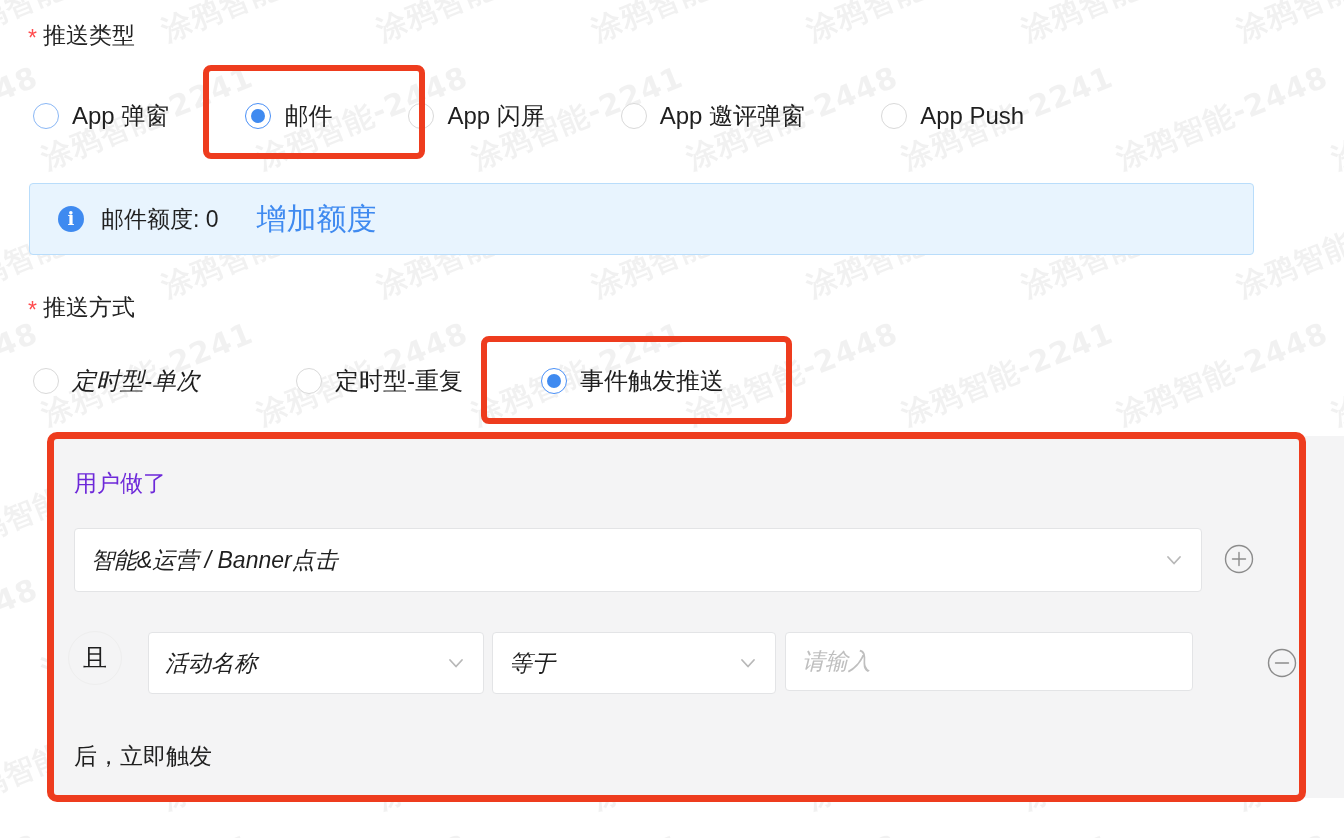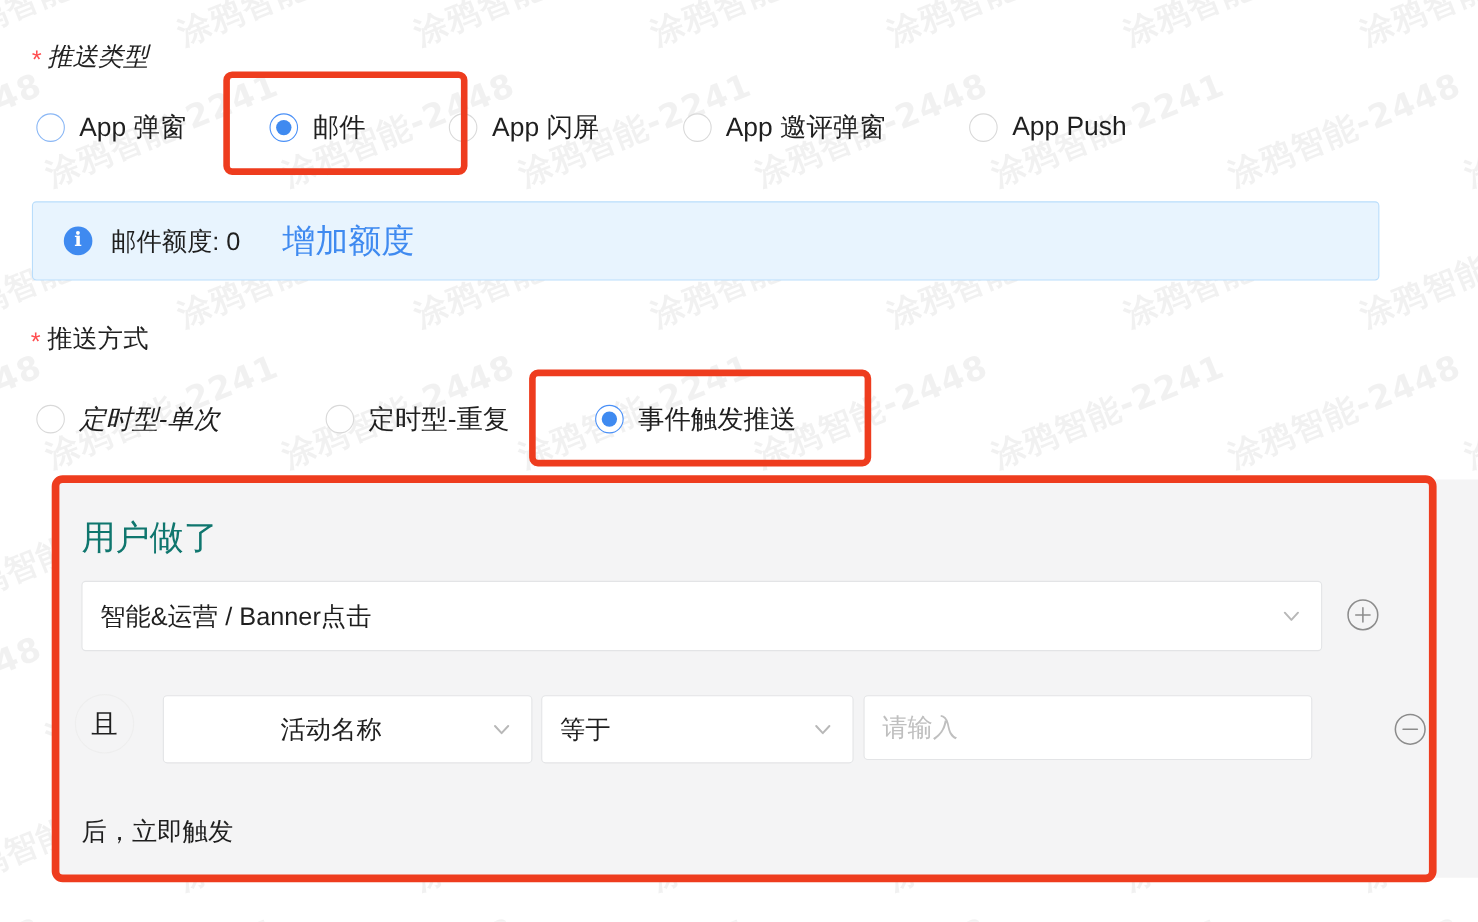--- a/index.html
+++ b/index.html
@@ -134,40 +134,41 @@
 
   
   #event-panel {
     position: absolute;
     background: #f4f4f5;
     border-radius: 4px;
   }
   #event-panel-title {
     position: absolute;
     left: 22px; top: 32px;
-    font-size: 31px;
-    color: #0f766e;
+    font-size: 23px;
+    color: #6d28d9;
     white-space: nowrap;
   }
   #event-panel-footer {
     position: absolute;
     left: 22px; bottom: 26px;
     font-size: 23px;
     color: #1f1f1f;
     white-space: nowrap;
   }
 
   .field {
     position: absolute;
     background: #ffffff;
     border: 1px solid #e3e4e6;
     border-radius: 4px;
     display: flex;
     align-items: center;
     padding: 0 16px;
+    font-style: italic;
   }
   .field-text {
     font-size: 23px;
     color: #1f1f1f;
     white-space: nowrap;
     flex: 1 1 auto;
     overflow: hidden;
   }
   .field-text.placeholder { color: #bfbfbf; }
   .caret {
@@ -268,21 +269,21 @@
     <span class="wm" style="left: 250px; top: 866px;">涂鸦智能-2448</span>
     <span class="wm" style="left: 465px; top: 866px;">涂鸦智能-2241</span>
     <span class="wm" style="left: 680px; top: 866px;">涂鸦智能-2448</span>
     <span class="wm" style="left: 895px; top: 866px;">涂鸦智能-2241</span>
     <span class="wm" style="left: 1110px; top: 866px;">涂鸦智能-2448</span>
     <span class="wm" style="left: 1325px; top: 866px;">涂鸦智能-2241</span>
   </div>
 
 <div id="page">
 
-  <div class="form-label" style="left:28px; top:40px;font-style:italic;">
+  <div class="form-label" style="left:28px; top:24px;">
     <span class="req-star">*</span><span>推送类型</span>
   </div>
 
   <div class="radio-group" style="left:33px; top:100px;">
 
     <div class="radio-item" style="margin-right:36px;">
       <span class="radio-dot hover"></span>
       <span class="radio-label">App 弹窗</span>
     </div>
 
@@ -353,21 +354,21 @@
       <svg width="30" height="30" viewBox="0 0 30 30">
         <circle cx="15" cy="15" r="13.5" fill="none" stroke="#8c8c8c" stroke-width="1.4"></circle>
         <path d="M15 8.5 V21.5 M8.5 15 H21.5" stroke="#8c8c8c" stroke-width="1.4" stroke-linecap="round"></path>
       </svg>
     </div>
 
     <div id="and-badge" style="left:16px; top:195px;">
       <span>且</span>
     </div>
 
-    <div class="field" style="left:96px; top:196px; width:336px; height:62px;text-align:center;">
+    <div class="field" style="left:96px; top:196px; width:336px; height:62px;">
       <span class="field-text">活动名称</span>
       <span class="caret">
         <svg width="22" height="22" viewBox="0 0 22 22">
           <path d="M5 8 L11 14.5 L17 8" fill="none" stroke="#b8b8b8" stroke-width="1.8" stroke-linecap="round" stroke-linejoin="round"></path>
         </svg>
       </span>
     </div>
 
     <div class="field" style="left:440px; top:196px; width:284px; height:62px;">
       <span class="field-text">等于</span>

